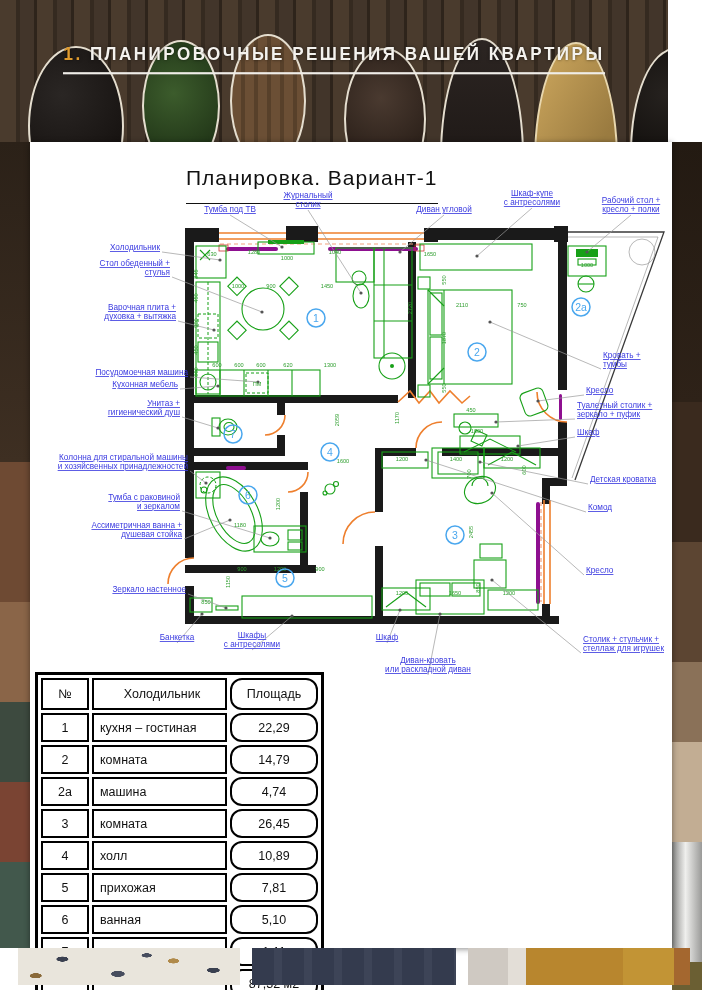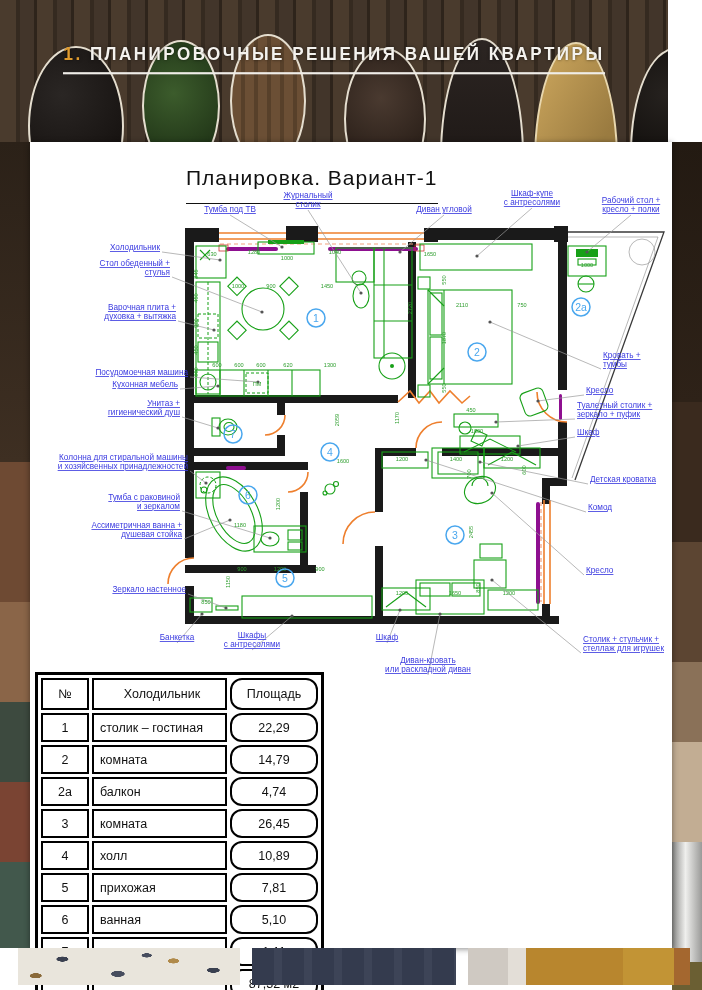--- a/index.html
+++ b/index.html
@@ -517,31 +517,31 @@
   <thead>
     <tr>
       <th class="c-num">№</th>
       <th class="c-name" style="text-align:center;">Холодильник</th>
       <th class="c-area">Площадь</th>
     </tr>
   </thead>
   <tbody id="area-tbody">
       <tr>
         <td class="c-num">1</td>
-        <td class="c-name">столик – гостиная</td>
+        <td class="c-name">кухня – гостиная</td>
         <td class="c-area">22,29</td>
       </tr>
       <tr>
         <td class="c-num">2</td>
         <td class="c-name">комната</td>
         <td class="c-area">14,79</td>
       </tr>
       <tr>
         <td class="c-num">2а</td>
-        <td class="c-name">балкон</td>
+        <td class="c-name">машина</td>
         <td class="c-area">4,74</td>
       </tr>
       <tr>
         <td class="c-num">3</td>
         <td class="c-name">комната</td>
         <td class="c-area">26,45</td>
       </tr>
       <tr>
         <td class="c-num">4</td>
         <td class="c-name">холл</td>

